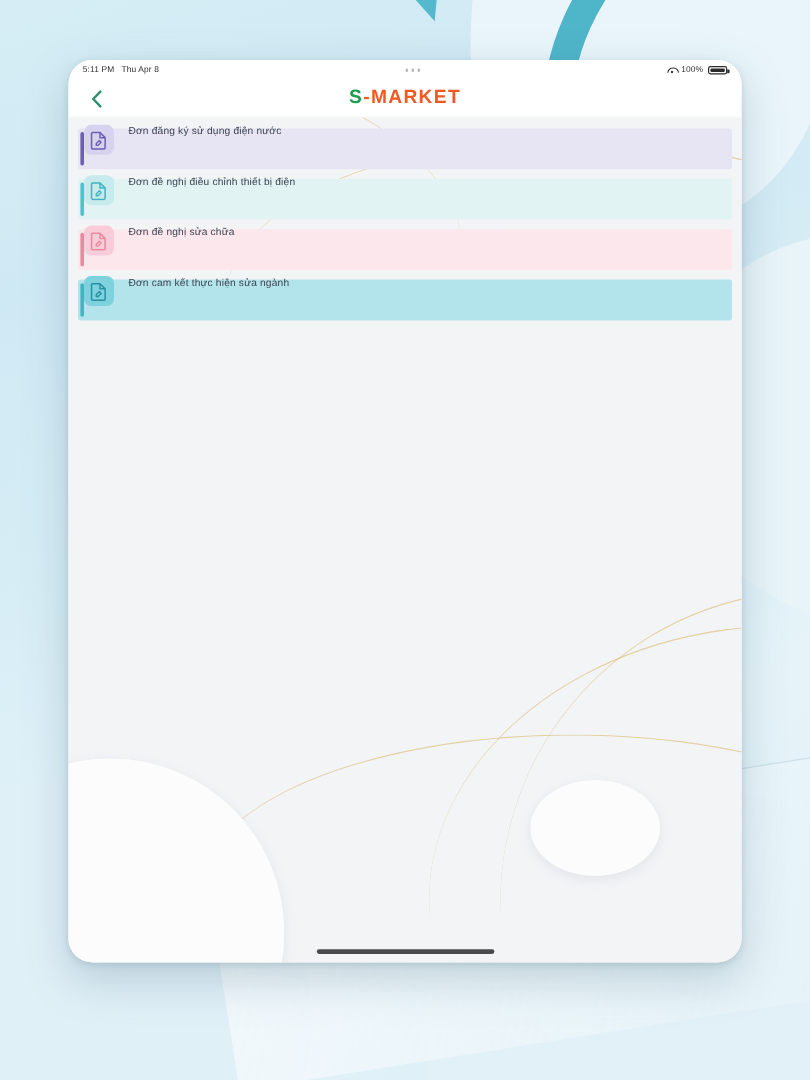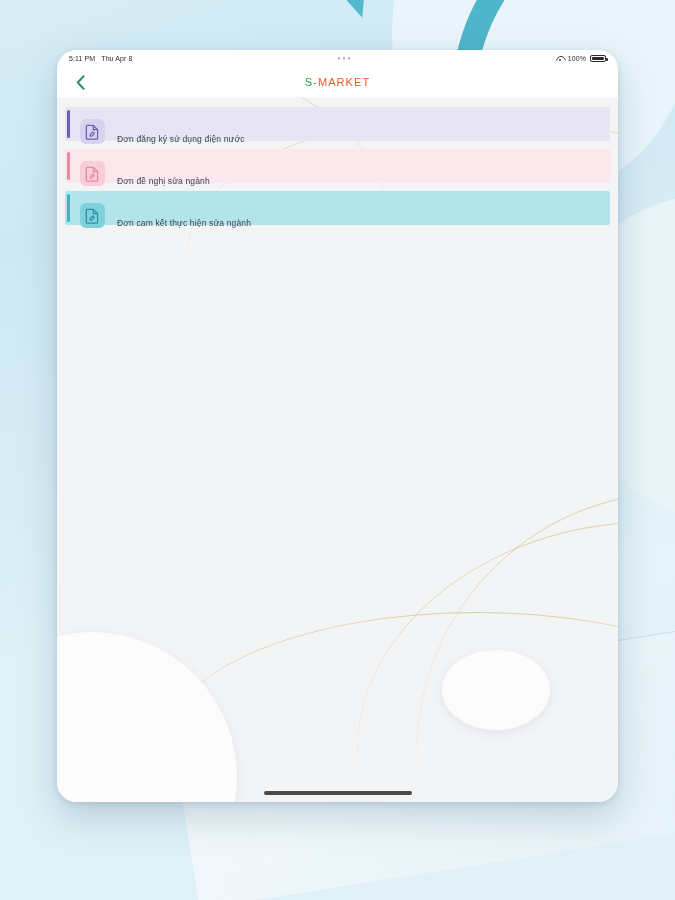--- a/index.html
+++ b/index.html
@@ -148,22 +148,22 @@
   #back-btn {
     width: 22px; height: 22px;
     display: flex; align-items: center; justify-content: center;
     cursor: pointer;
     background: transparent; border: none;
   }
   #back-btn svg { display: block; }
   #brand {
     position: absolute; left: 0; right: 0;
     text-align: center;
-    font-size: 11px;
-    font-weight: normal;
+    font-size: 16px;
+    font-weight: bold;
     letter-spacing: 1.1px;
     pointer-events: none;
   }
   #brand .b-s { color: #18a04a; }
   #brand .b-dash { color: #f05a22; }
   #brand .b-market { color: #f05a22; }
 
   
   #app-surface {
     flex: 1;
@@ -206,22 +206,21 @@
     z-index: 4;
     padding: 6px 8px 0 8px;
     display: flex;
     flex-direction: column;
     gap: 2px;
   }
   .form-row {
     position: relative;
     height: 40px;
     display: flex;
-    align-items: flex-end;
-    padding-left: 10px;
+    align-items: flex-start;
     cursor: pointer;
   }
   .form-row .accent {
     position: absolute;
     left: 2px; top: 6px;
     width: 3px; height: 28px;
     border-radius: 2px;
   }
   .form-row .row-bg {
     position: absolute;
@@ -322,30 +321,42 @@
             <div class="icon-box" style="background: rgb(215, 210, 238);">
               <svg width="15" height="16" viewBox="0 0 15 16">
                 <path d="M2.2 1.4 h6.1 l4.3 4.3 v8.6 a0.9 0.9 0 0 1 -0.9 0.9 h-9.5 a0.9 0.9 0 0 1 -0.9 -0.9 v-12 a0.9 0.9 0 0 1 0.9 -0.9 z" fill="none" stroke="#6c5fb5" stroke-width="1.25" stroke-linejoin="round"></path>
                 <path d="M8.3 1.4 v4.3 h4.3" fill="none" stroke="#6c5fb5" stroke-width="1.25" stroke-linejoin="round"></path>
                 <path d="M5.2 10.6 l2.6 -2.6 l1.5 1.5 l-2.6 2.6 h-1.5 z" fill="none" stroke="#6c5fb5" stroke-width="1.15" stroke-linejoin="round"></path>
               </svg>
             </div>
             <span class="row-label">Đơn đăng ký sử dụng điện nước</span>
           </div>
           <div class="form-row">
+            <div class="row-bg" style="background: rgb(226, 243, 243);"></div>
+            <div class="accent" style="background: rgb(76, 195, 207);"></div>
+            <div class="icon-box" style="background: rgb(199, 234, 236);">
+              <svg width="15" height="16" viewBox="0 0 15 16">
+                <path d="M2.2 1.4 h6.1 l4.3 4.3 v8.6 a0.9 0.9 0 0 1 -0.9 0.9 h-9.5 a0.9 0.9 0 0 1 -0.9 -0.9 v-12 a0.9 0.9 0 0 1 0.9 -0.9 z" fill="none" stroke="#3fb4c2" stroke-width="1.25" stroke-linejoin="round"></path>
+                <path d="M8.3 1.4 v4.3 h4.3" fill="none" stroke="#3fb4c2" stroke-width="1.25" stroke-linejoin="round"></path>
+                <path d="M5.2 10.6 l2.6 -2.6 l1.5 1.5 l-2.6 2.6 h-1.5 z" fill="none" stroke="#3fb4c2" stroke-width="1.15" stroke-linejoin="round"></path>
+              </svg>
+            </div>
+            <span class="row-label">Đơn đề nghị điều chỉnh thiết bị điện</span>
+          </div>
+          <div class="form-row">
             <div class="row-bg" style="background: rgb(251, 231, 236);"></div>
             <div class="accent" style="background: rgb(232, 137, 159);"></div>
             <div class="icon-box" style="background: rgb(248, 204, 216);">
               <svg width="15" height="16" viewBox="0 0 15 16">
                 <path d="M2.2 1.4 h6.1 l4.3 4.3 v8.6 a0.9 0.9 0 0 1 -0.9 0.9 h-9.5 a0.9 0.9 0 0 1 -0.9 -0.9 v-12 a0.9 0.9 0 0 1 0.9 -0.9 z" fill="none" stroke="#e8899f" stroke-width="1.25" stroke-linejoin="round"></path>
                 <path d="M8.3 1.4 v4.3 h4.3" fill="none" stroke="#e8899f" stroke-width="1.25" stroke-linejoin="round"></path>
                 <path d="M5.2 10.6 l2.6 -2.6 l1.5 1.5 l-2.6 2.6 h-1.5 z" fill="none" stroke="#e8899f" stroke-width="1.15" stroke-linejoin="round"></path>
               </svg>
             </div>
-            <span class="row-label">Đơn đề nghị sửa ngành</span>
+            <span class="row-label">Đơn đề nghị sửa chữa</span>
           </div>
           <div class="form-row">
             <div class="row-bg" style="background: rgb(179, 228, 236);"></div>
             <div class="accent" style="background: rgb(63, 180, 194);"></div>
             <div class="icon-box" style="background: rgb(126, 210, 222);">
               <svg width="15" height="16" viewBox="0 0 15 16">
                 <path d="M2.2 1.4 h6.1 l4.3 4.3 v8.6 a0.9 0.9 0 0 1 -0.9 0.9 h-9.5 a0.9 0.9 0 0 1 -0.9 -0.9 v-12 a0.9 0.9 0 0 1 0.9 -0.9 z" fill="none" stroke="#2a90a0" stroke-width="1.25" stroke-linejoin="round"></path>
                 <path d="M8.3 1.4 v4.3 h4.3" fill="none" stroke="#2a90a0" stroke-width="1.25" stroke-linejoin="round"></path>
                 <path d="M5.2 10.6 l2.6 -2.6 l1.5 1.5 l-2.6 2.6 h-1.5 z" fill="none" stroke="#2a90a0" stroke-width="1.15" stroke-linejoin="round"></path>
               </svg>

